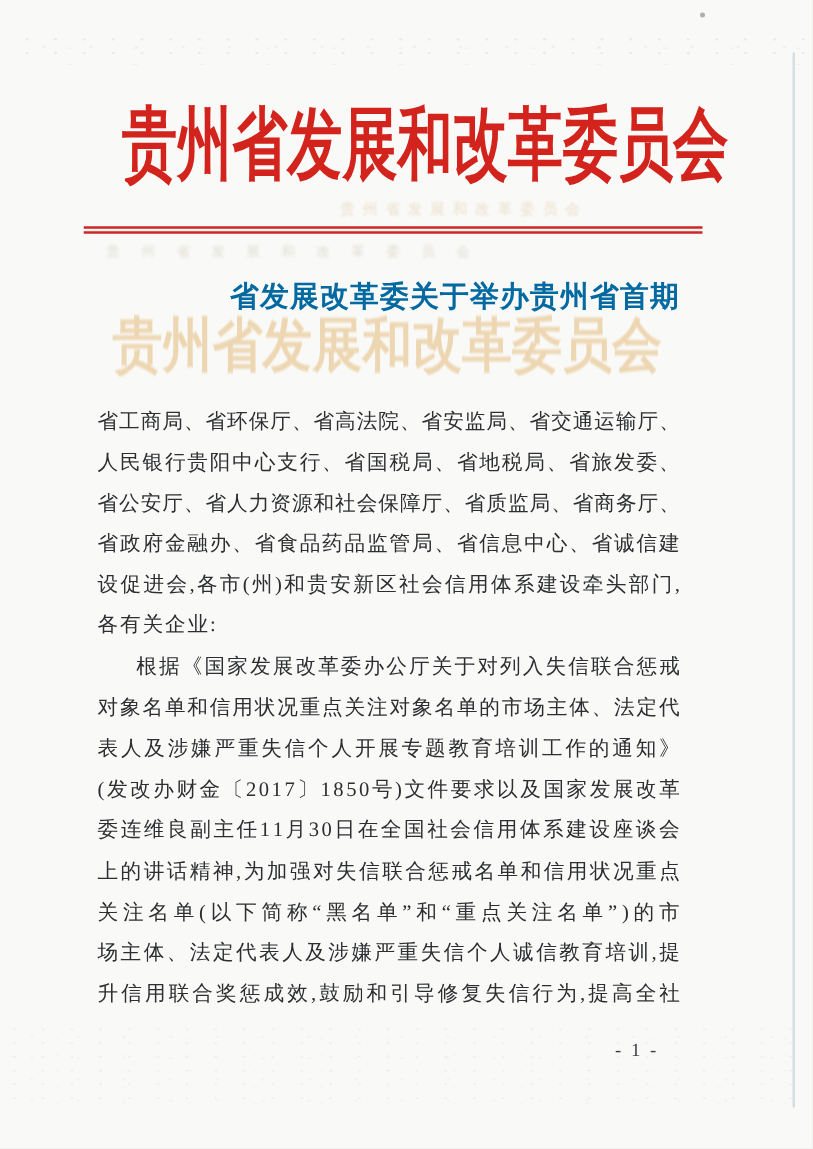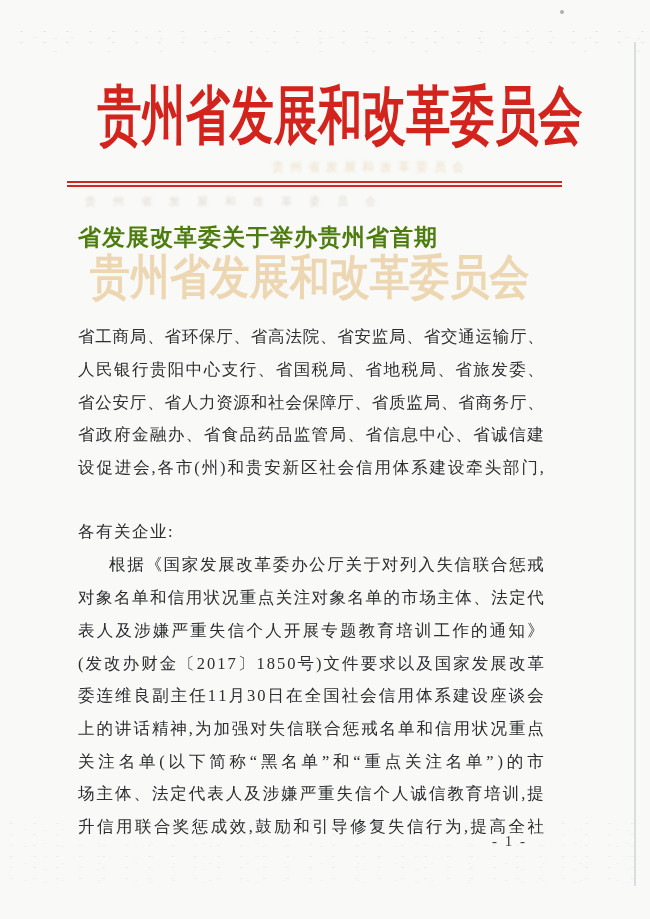--- a/index.html
+++ b/index.html
@@ -51,35 +51,35 @@
     white-space:nowrap;z-index:2;
   }
   .red-rule{
     position:absolute;top:181px;left:67px;width:495px;height:1.5px;
     border-top:2px solid #cb2825;border-bottom:2.5px solid #cb2825;
     background:#fdf4f3;z-index:2;
   }
   
   .doc-title{
     position:absolute;top:219px;left:78px;width:466px;z-index:2;
-    text-align:left;font-size:23px;font-weight:bold;color:#4d7c0f;
+    text-align:right;font-size:23px;font-weight:bold;color:#0369a1;
     line-height:37.5px;letter-spacing:1px;margin:0;
   }
   
   .doc-body{
     position:absolute;top:321px;left:78px;width:466px;z-index:2;
     font-size:16.5px;color:#2c2e31;
   }
   .jline{
     display:flex;justify-content:space-between;align-items:center;
     height:32.7px;white-space:nowrap;
   }
   .jline.indent{padding-left:31px;}
   .tline{
-    height:32.7px;line-height:32.7px;letter-spacing:1.5px;margin-top:32px;
+    height:32.7px;line-height:32.7px;letter-spacing:1.5px;
   }
   
   .page-number{
     position:absolute;top:833px;left:492px;z-index:2;
     font-size:15px;letter-spacing:2px;color:#3a3e45;white-space:pre;
   }
   
   .scan-vline{
     position:absolute;left:634px;top:42px;width:1.5px;height:844px;
     background:rgba(186,202,214,.55);z-index:3;

